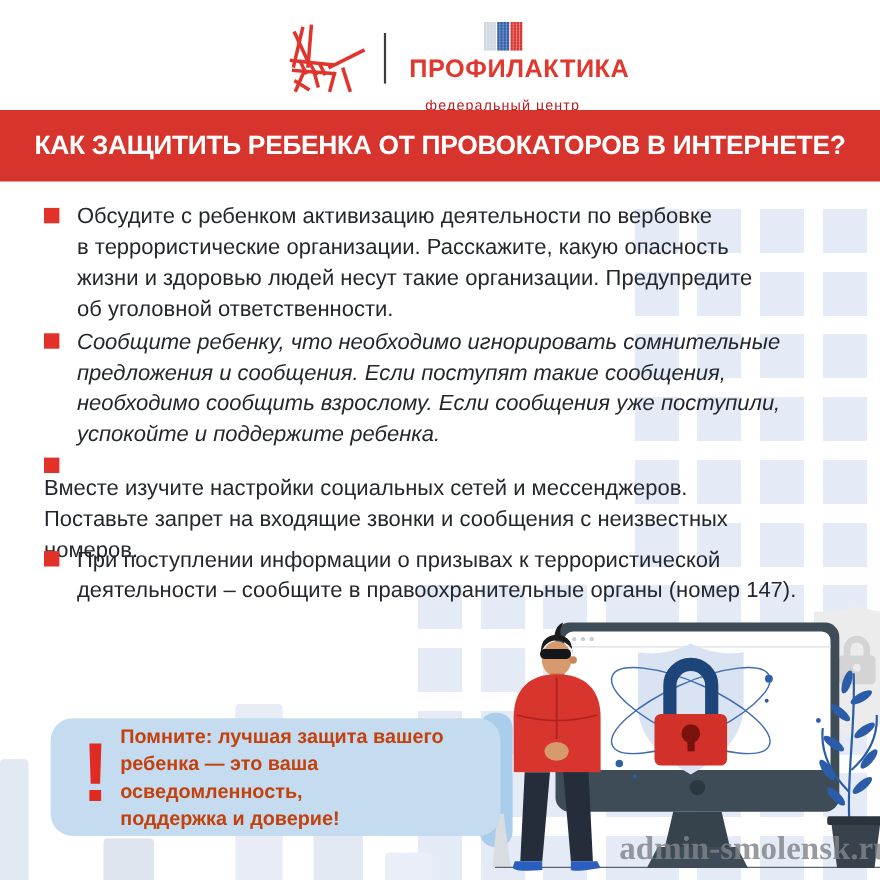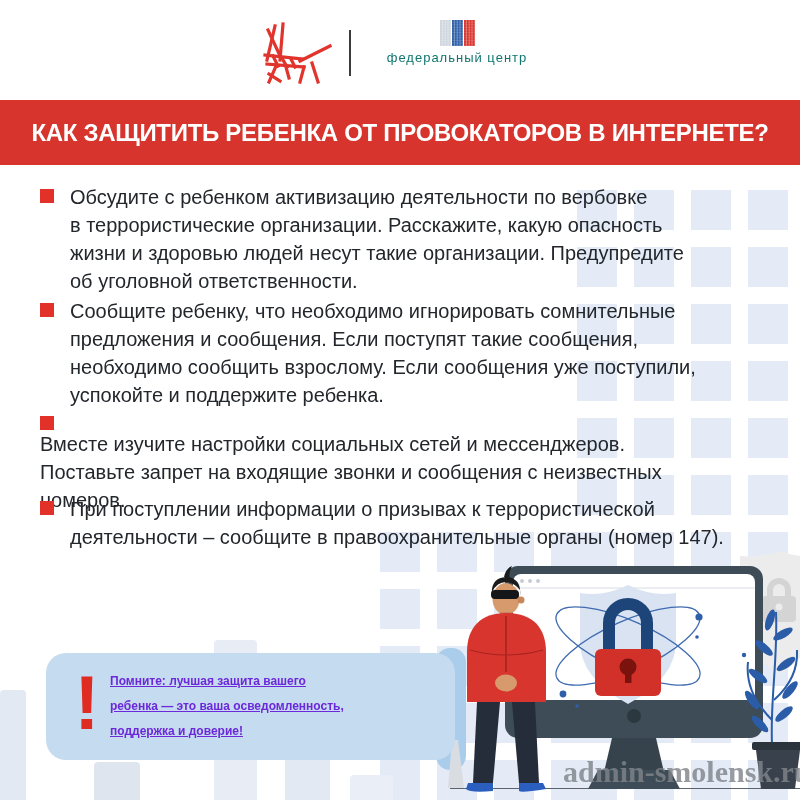--- a/index.html
+++ b/index.html
@@ -25,42 +25,42 @@
   .header{position:absolute;left:0;top:0;width:800px;height:100px;z-index:1;}
   .chair{position:absolute;left:260px;top:18px;}
   .divider{position:absolute;left:349px;top:30px;width:2px;height:46px;background:#3c3c3c;}
   .brand{position:absolute;left:372px;top:20px;width:170px;text-align:center;}
   .pixelgrid{display:flex;justify-content:center;gap:1px;height:26px;margin-bottom:4px;}
   .pixelcol{width:11px;height:26px;background-repeat:space;background-size:2.5px 2.5px;}
   .pix-grey{background-image:linear-gradient(#cfd6de,#cfd6de);}
   .pix-blue{background-image:linear-gradient(#2f5fa8,#2f5fa8);}
   .pix-red{background-image:linear-gradient(#d8352e,#d8352e);}
   .brand-title{font-size:23px;font-weight:bold;color:#e0372e;letter-spacing:.5px;line-height:24px;}
-  .brand-sub{font-size:13px;color:#0f766e;letter-spacing:1px;margin-top:2px;}
+  .brand-sub{font-size:13px;color:#b91c1c;letter-spacing:1px;margin-top:14px;text-decoration:underline;}
 
   
   .banner{position:absolute;left:0;top:100px;width:800px;height:65px;background:#d6342c;
           display:flex;align-items:center;justify-content:center;z-index:1;text-align:right;}
   .banner span{color:#ffffff;font-weight:bold;font-size:24px;letter-spacing:-.3px;white-space:nowrap;}
 
   
   .tip{position:absolute;left:40px;right:28px;z-index:1;display:flex;align-items:flex-start;}
   .tip-sq{flex:0 0 14px;width:14px;height:14px;background:#e13128;margin:6px 16px 0 0;}
   .tip-text{font-size:20px;line-height:28px;color:#23272c;white-space:pre-line;}
-  .tip1{top:183px;} .tip2{top:297px;} .tip3{top:410px;flex-direction:column;} .tip4{top:495px;}
+  .tip1{top:183px;} .tip2{top:297px;font-style:italic;} .tip3{top:410px;flex-direction:column;} .tip4{top:495px;}
 
   
   .illus{position:absolute;left:430px;top:540px;z-index:2;}
 
   
   .reminder{position:absolute;left:46px;top:653px;width:409px;height:107px;background:#c5dcf0;
             border-radius:20px;z-index:3;display:flex;align-items:center;padding:0;box-sizing:border-box;}
   .excl{width:46px;margin-left:18px;font-size:76px;font-weight:bold;color:#e02b22;
         line-height:90px;text-align:center;transform:translateY(-4px);}
-  .reminder-text{font-size:12px;line-height:25px;font-weight:bold;color:#6d28d9;white-space:pre-line;text-decoration:underline;}
+  .reminder-text{font-size:18px;line-height:25px;font-weight:bold;color:#c2410c;white-space:pre-line;}
 
   
   .watermark{position:absolute;left:563px;top:755px;z-index:4;
              font-family:"Liberation Serif", serif;font-size:30px;font-weight:bold;
              color:rgba(128,132,138,0.82);white-space:nowrap;}
 </style>
 </head>
 <body>
 
 <div class="poster">
@@ -92,20 +92,21 @@
       <path d="M44,49 L40,64"></path>
       <path d="M52,45 L58,64"></path>
     </svg>
     <div class="divider"></div>
     <div class="brand">
       <div class="pixelgrid">
         <span class="pixelcol pix-grey"></span>
         <span class="pixelcol pix-blue"></span>
         <span class="pixelcol pix-red"></span>
       </div>
+      <div class="brand-title">ПРОФИЛАКТИКА</div>
       <div class="brand-sub">федеральный центр</div>
     </div>
   </div>
 
   <div class="banner">
     <span>КАК ЗАЩИТИТЬ РЕБЕНКА ОТ ПРОВОКАТОРОВ В ИНТЕРНЕТЕ?</span>
   </div>
 
   <div class="tip tip1">
     <span class="tip-sq"></span>

